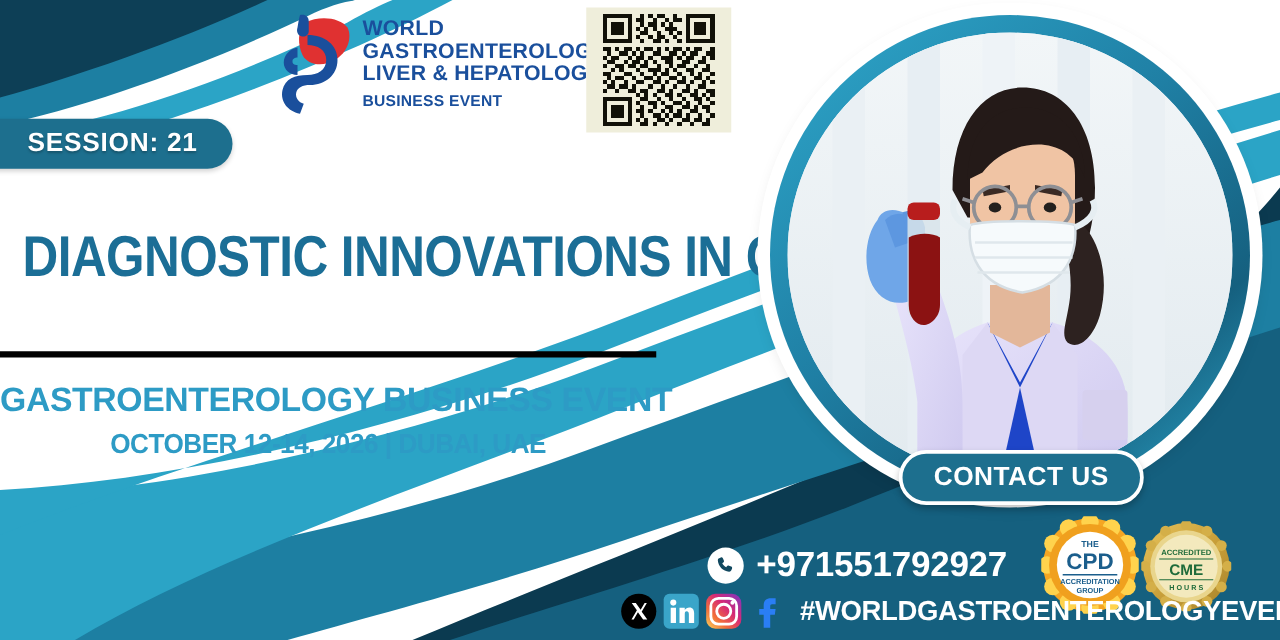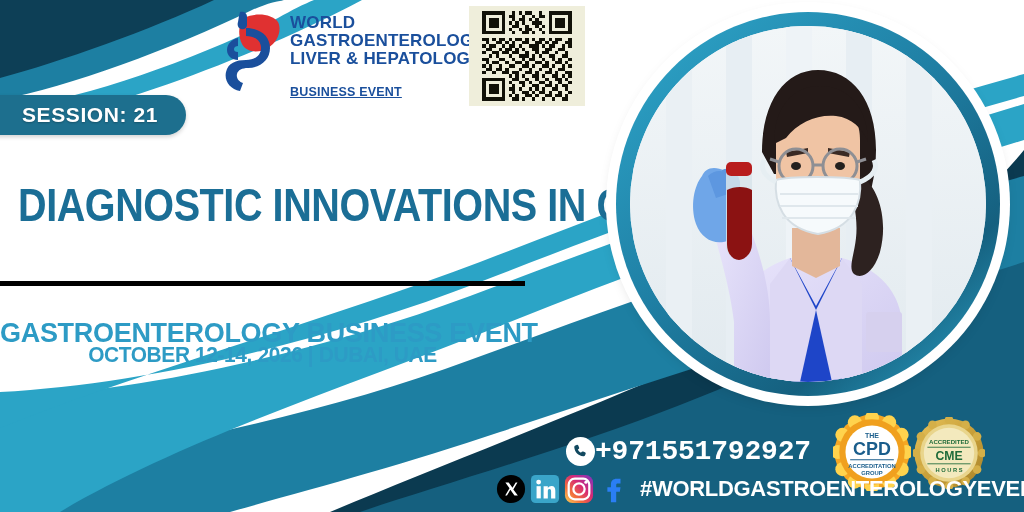--- a/index.html
+++ b/index.html
@@ -13,21 +13,21 @@
   
   #logo-block{position:absolute;left:216px;top:8px;display:flex;align-items:flex-start;gap:8px;}
   #logo-mark{width:66px;height:88px;flex:0 0 auto;}
   #logo-text{display:flex;flex-direction:column;justify-content:flex-start;padding-top:6px;}
   #logo-text .l1,#logo-text .l2,#logo-text .l3{
     color:#1a4f9c;font-weight:bold;letter-spacing:.2px;line-height:1.06;}
   #logo-text .l1{font-size:17px;}
   #logo-text .l2{font-size:17px;}
   #logo-text .l3{font-size:17px;}
   #logo-text .s1,#logo-text .s2{color:#1a4f9c;font-weight:bold;font-size:12.5px;line-height:1.18;letter-spacing:.2px;}
-  #logo-text .s1{margin-top:17px;text-decoration:underline;}
+  #logo-text .s1{margin-top:6px;}
 
   
   #qr-code{position:absolute;left:469px;top:6px;width:116px;height:100px;background:#efeedb;padding:2px;box-sizing:border-box;}
   #qr-code svg{display:block;width:100%;height:100%;}
 
   
   #session-pill{position:absolute;left:-24px;top:95px;height:40px;
     background:#1d6f8e;border-radius:22px;display:flex;align-items:center;
     padding:0 28px 0 46px;box-shadow:0 2px 4px rgba(0,0,0,.18);}
   #session-pill span{color:#ffffff;font-size:21px;font-weight:bold;letter-spacing:.6px;
@@ -36,21 +36,21 @@
   
   #session-title{position:absolute;left:18px;top:178px;color:#1b6e96;
     font-size:46px;font-weight:bold;letter-spacing:-0.5px;
     transform:scaleX(.86);transform-origin:left center;white-space:nowrap;
     font-family:"Liberation Sans Narrow","Liberation Sans",sans-serif;}
 
   
   #divider{position:absolute;left:0;top:281px;width:525px;height:5px;background:#000000;}
 
   
-  #event-name{position:absolute;left:0;top:318px;width:525px;
+  #event-name{position:absolute;left:0;top:305px;width:525px;
     color:#2d9bc5;font-size:27px;font-weight:bold;letter-spacing:-.3px;white-space:nowrap;}
   #event-date{position:absolute;left:0;top:342px;width:525px;text-align:center;
     color:#2d9bc5;font-size:22px;font-weight:bold;letter-spacing:-.4px;white-space:nowrap;
     transform:scaleX(.95);}
 
   
   #photo-frame{position:absolute;left:612px;top:8px;width:392px;height:392px;border-radius:50%;
     background:#ffffff;box-shadow:0 0 0 6px #ffffff, 0 4px 14px rgba(0,0,0,.18);}
   #photo-ring{position:absolute;left:4px;top:4px;width:384px;height:384px;border-radius:50%;
     background:linear-gradient(140deg,#2fa8cc 0%,#1f7fa4 45%,#15607f 75%,#2fa8cc 100%);}
@@ -65,21 +65,21 @@
     box-shadow:0 3px 6px rgba(0,0,0,.25);}
   #contact-button span{color:#ffffff;font-size:21px;font-weight:bold;letter-spacing:.4px;}
 
   
   .badge{position:absolute;}
   #badge-cpd{left:833px;top:413px;width:78px;height:78px;}
   #badge-cme{left:913px;top:417px;width:72px;height:72px;}
   .badge svg{display:block;width:100%;height:100%;}
 
   
-  #phone-row{position:absolute;left:566px;top:436px;display:flex;align-items:center;font-family:Liberation Mono, monospace;}
+  #phone-row{position:absolute;left:566px;top:436px;display:flex;align-items:center;gap:10px;}
   #phone-icon{width:29px;height:29px;border-radius:50%;background:#ffffff;
     display:flex;align-items:center;justify-content:center;}
   #phone-icon svg{width:17px;height:17px;display:block;}
   #phone-number{color:#ffffff;font-size:28px;font-weight:bold;letter-spacing:-.2px;}
 
   
   #social-row{position:absolute;left:496px;top:474px;display:flex;align-items:center;gap:4px;}
   .social-icon{width:30px;height:30px;display:block;}
   #hashtag{color:#ffffff;font-size:22px;font-weight:bold;letter-spacing:-.3px;margin-left:8px;}
 </style>
@@ -405,20 +405,23 @@
           <path fill="#5d97e0" d="M92,144 C100,140 108,146 110,156 L110,170 L96,168 Z"></path>
 
           <rect x="96" y="136" width="26" height="96" rx="12" fill="#d8e4ea" opacity=".85"></rect>
           <rect x="96" y="136" width="26" height="14" rx="5" fill="#b81d1d"></rect>
           <path fill="#8b1212" d="M97,164 C104,160 116,160 122,164 L122,218 C122,228 114,234 109,234 C103,234 97,228 97,218 Z"></path>
         </svg>
       </div>
     </div>
   </div>
 
+  <div id="contact-button">
+    <span>CONTACT US</span>
+  </div>
 
   <div class="badge" id="badge-cpd">
     <svg viewBox="0 0 100 100">
       <g fill="#f5a623">
         <circle cx="50" cy="50" r="48"></circle>
       </g>
       <g fill="#ffd34d">
         <circle cx="50" cy="6" r="9"></circle>
           <circle cx="72" cy="12" r="9"></circle>
           <circle cx="88" cy="28" r="9"></circle>

